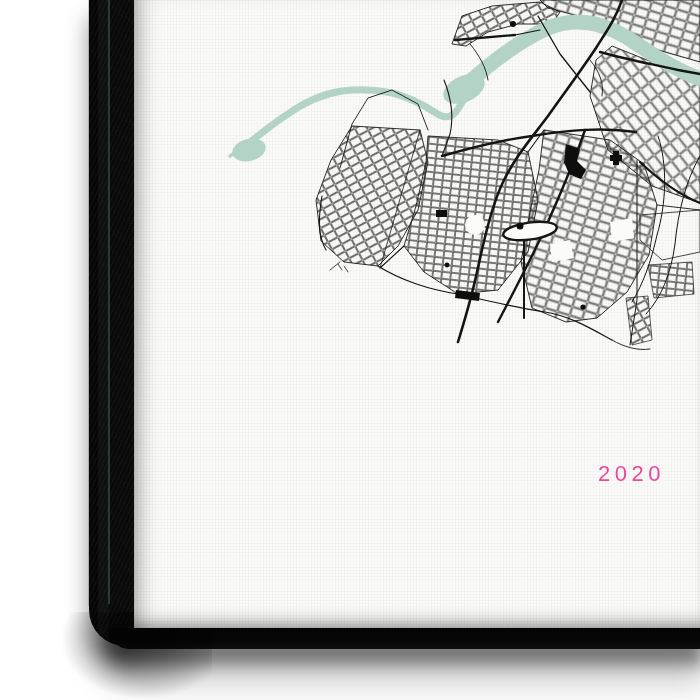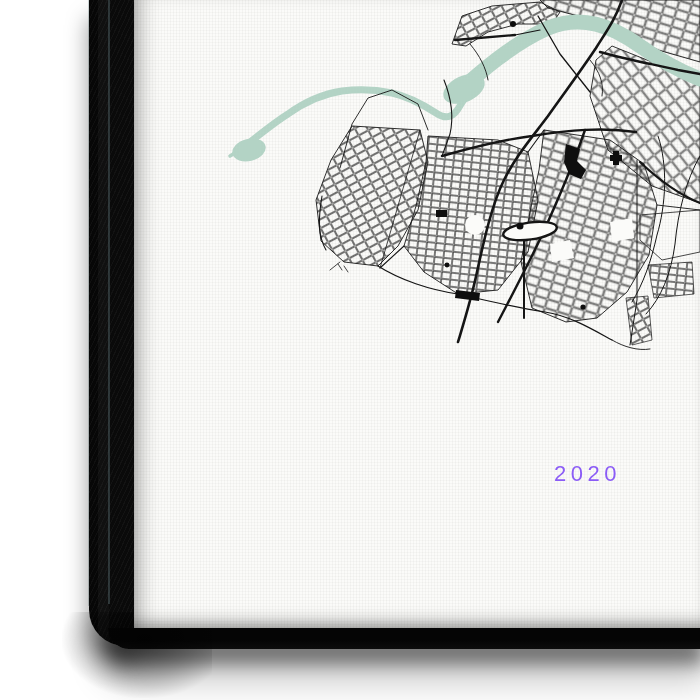--- a/index.html
+++ b/index.html
@@ -45,23 +45,23 @@
     background-image:
       repeating-linear-gradient(90deg, rgba(115,115,108,0.055) 0 1px, transparent 1px 3px),
       repeating-linear-gradient(0deg, rgba(115,115,108,0.045) 0 1px, transparent 1px 3px);
     box-shadow:
       inset 18px 0 20px -13px rgba(35,35,35,0.38),
       inset 0 -15px 16px -10px rgba(20,20,20,0.42);
   }
   .map-svg{position:absolute;left:134px;top:0;}
   
   .year{
-    position:absolute;left:554px;top:461px;
+    position:absolute;left:598px;top:461px;
     font-size:22px;font-weight:400;letter-spacing:4.5px;
-    color:#8b5cf6;
+    color:#ec4899;
   }
 </style>
 </head>
 <body>
 
 <div class="stage">
 
   <div class="edge-outline"></div>
   <div class="side-edge"></div>
   <div class="edge-highlight"></div>

